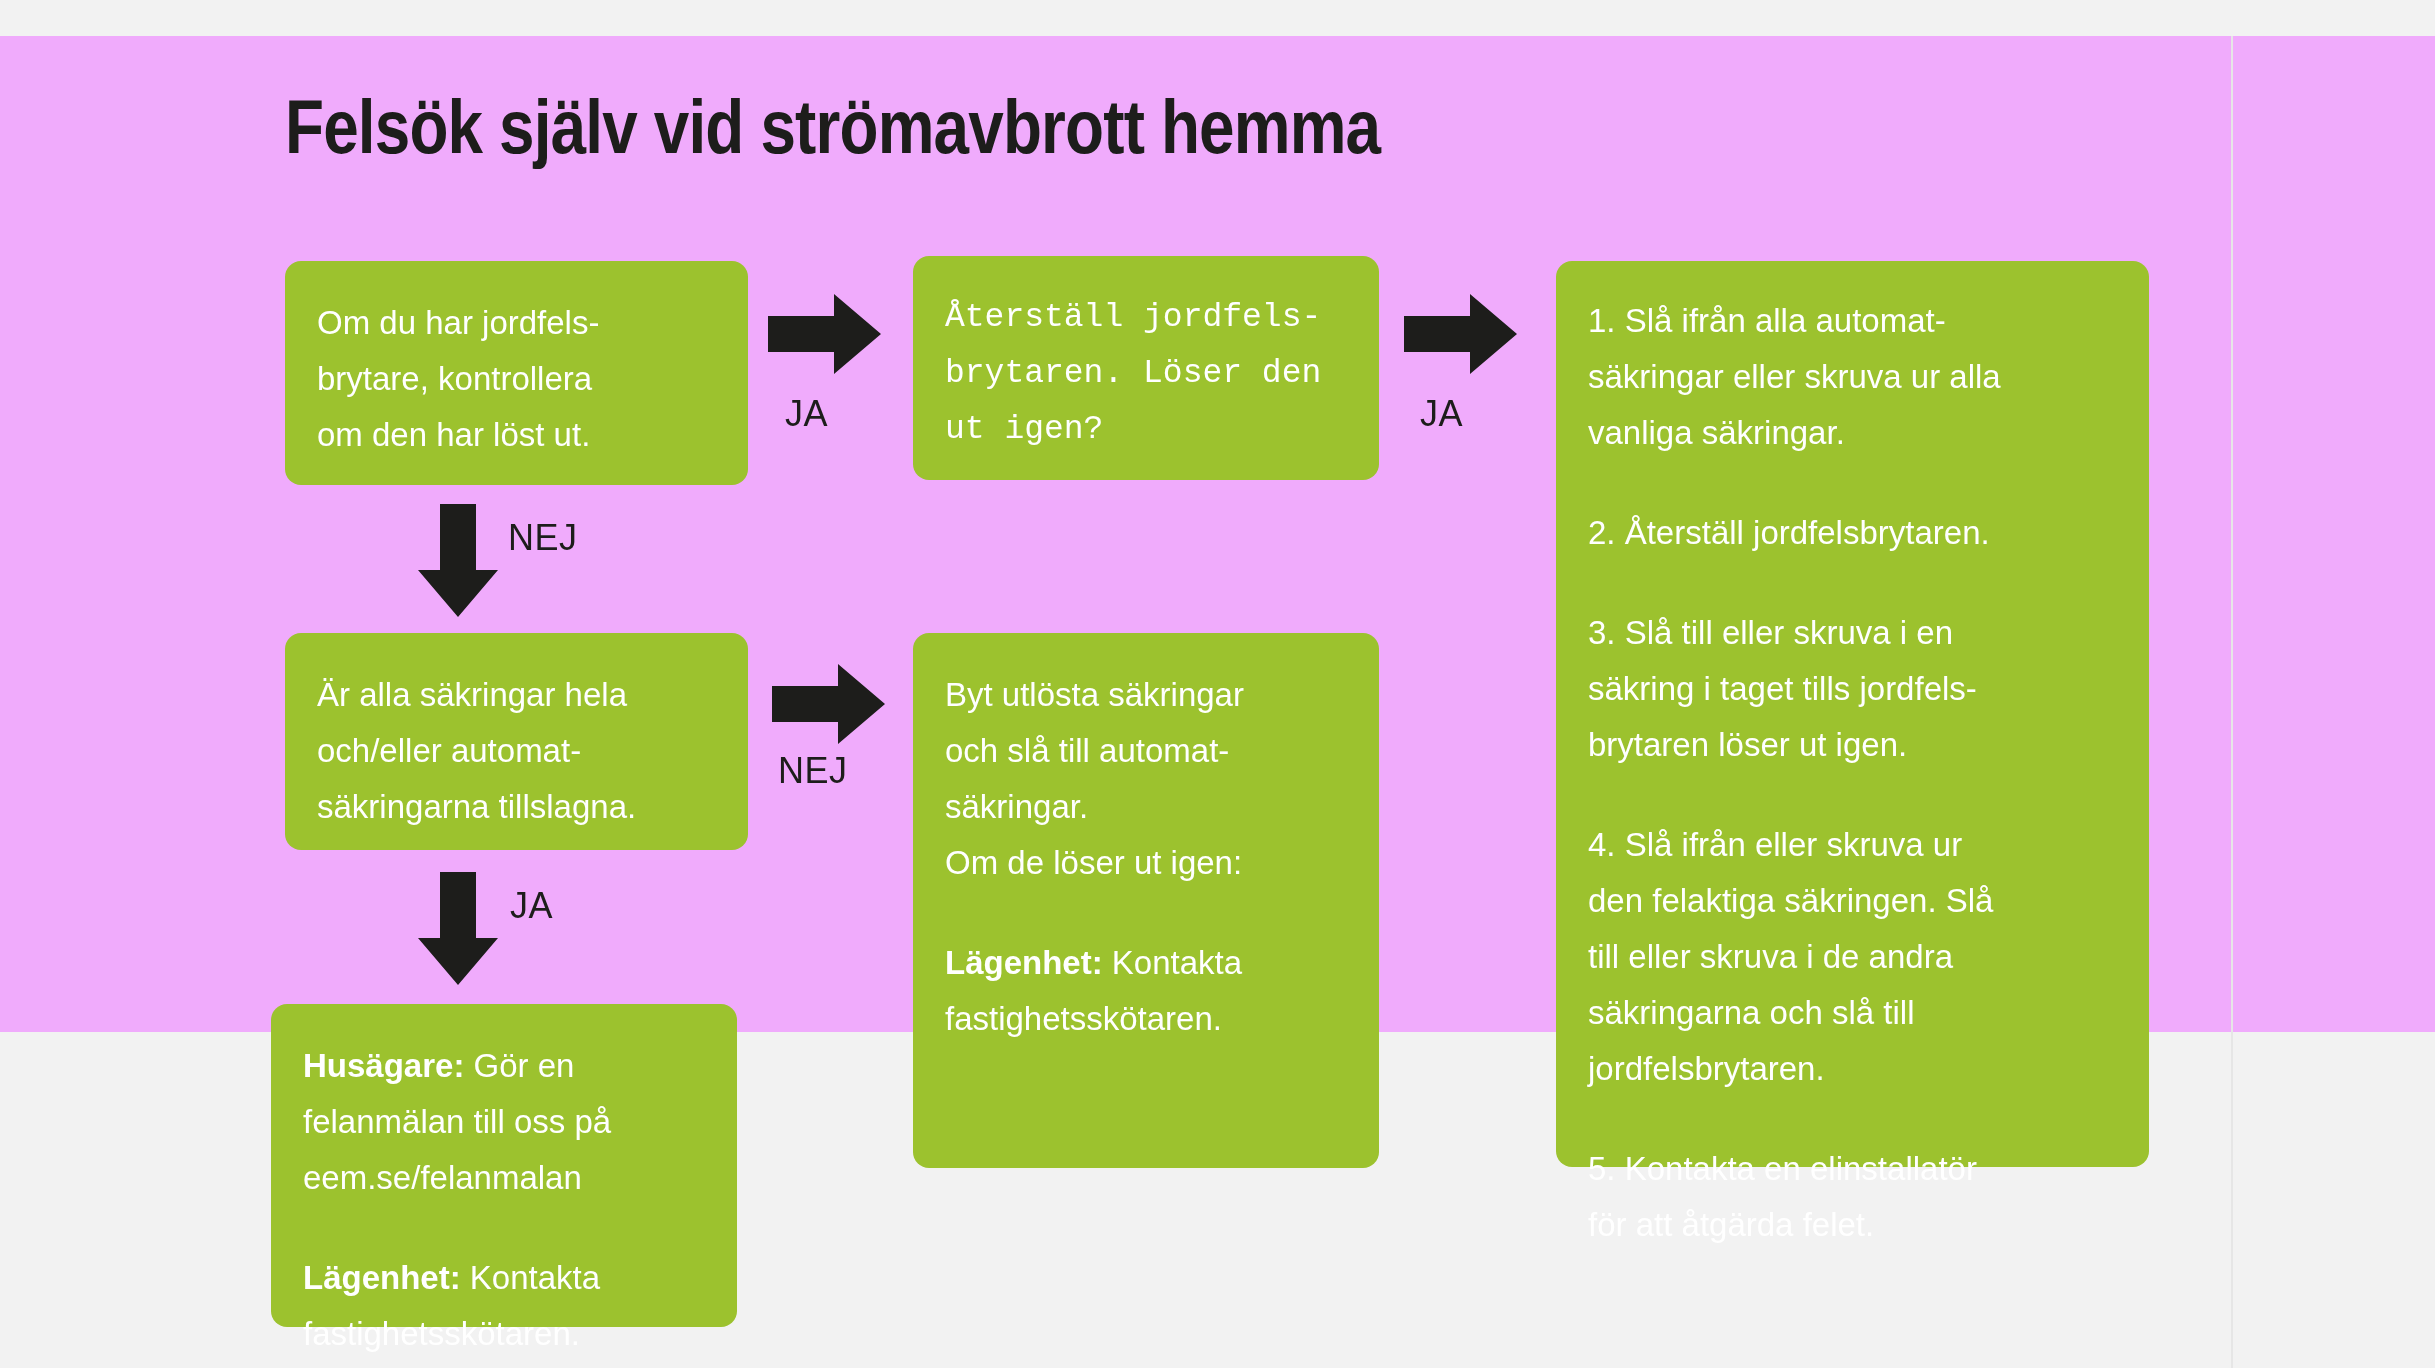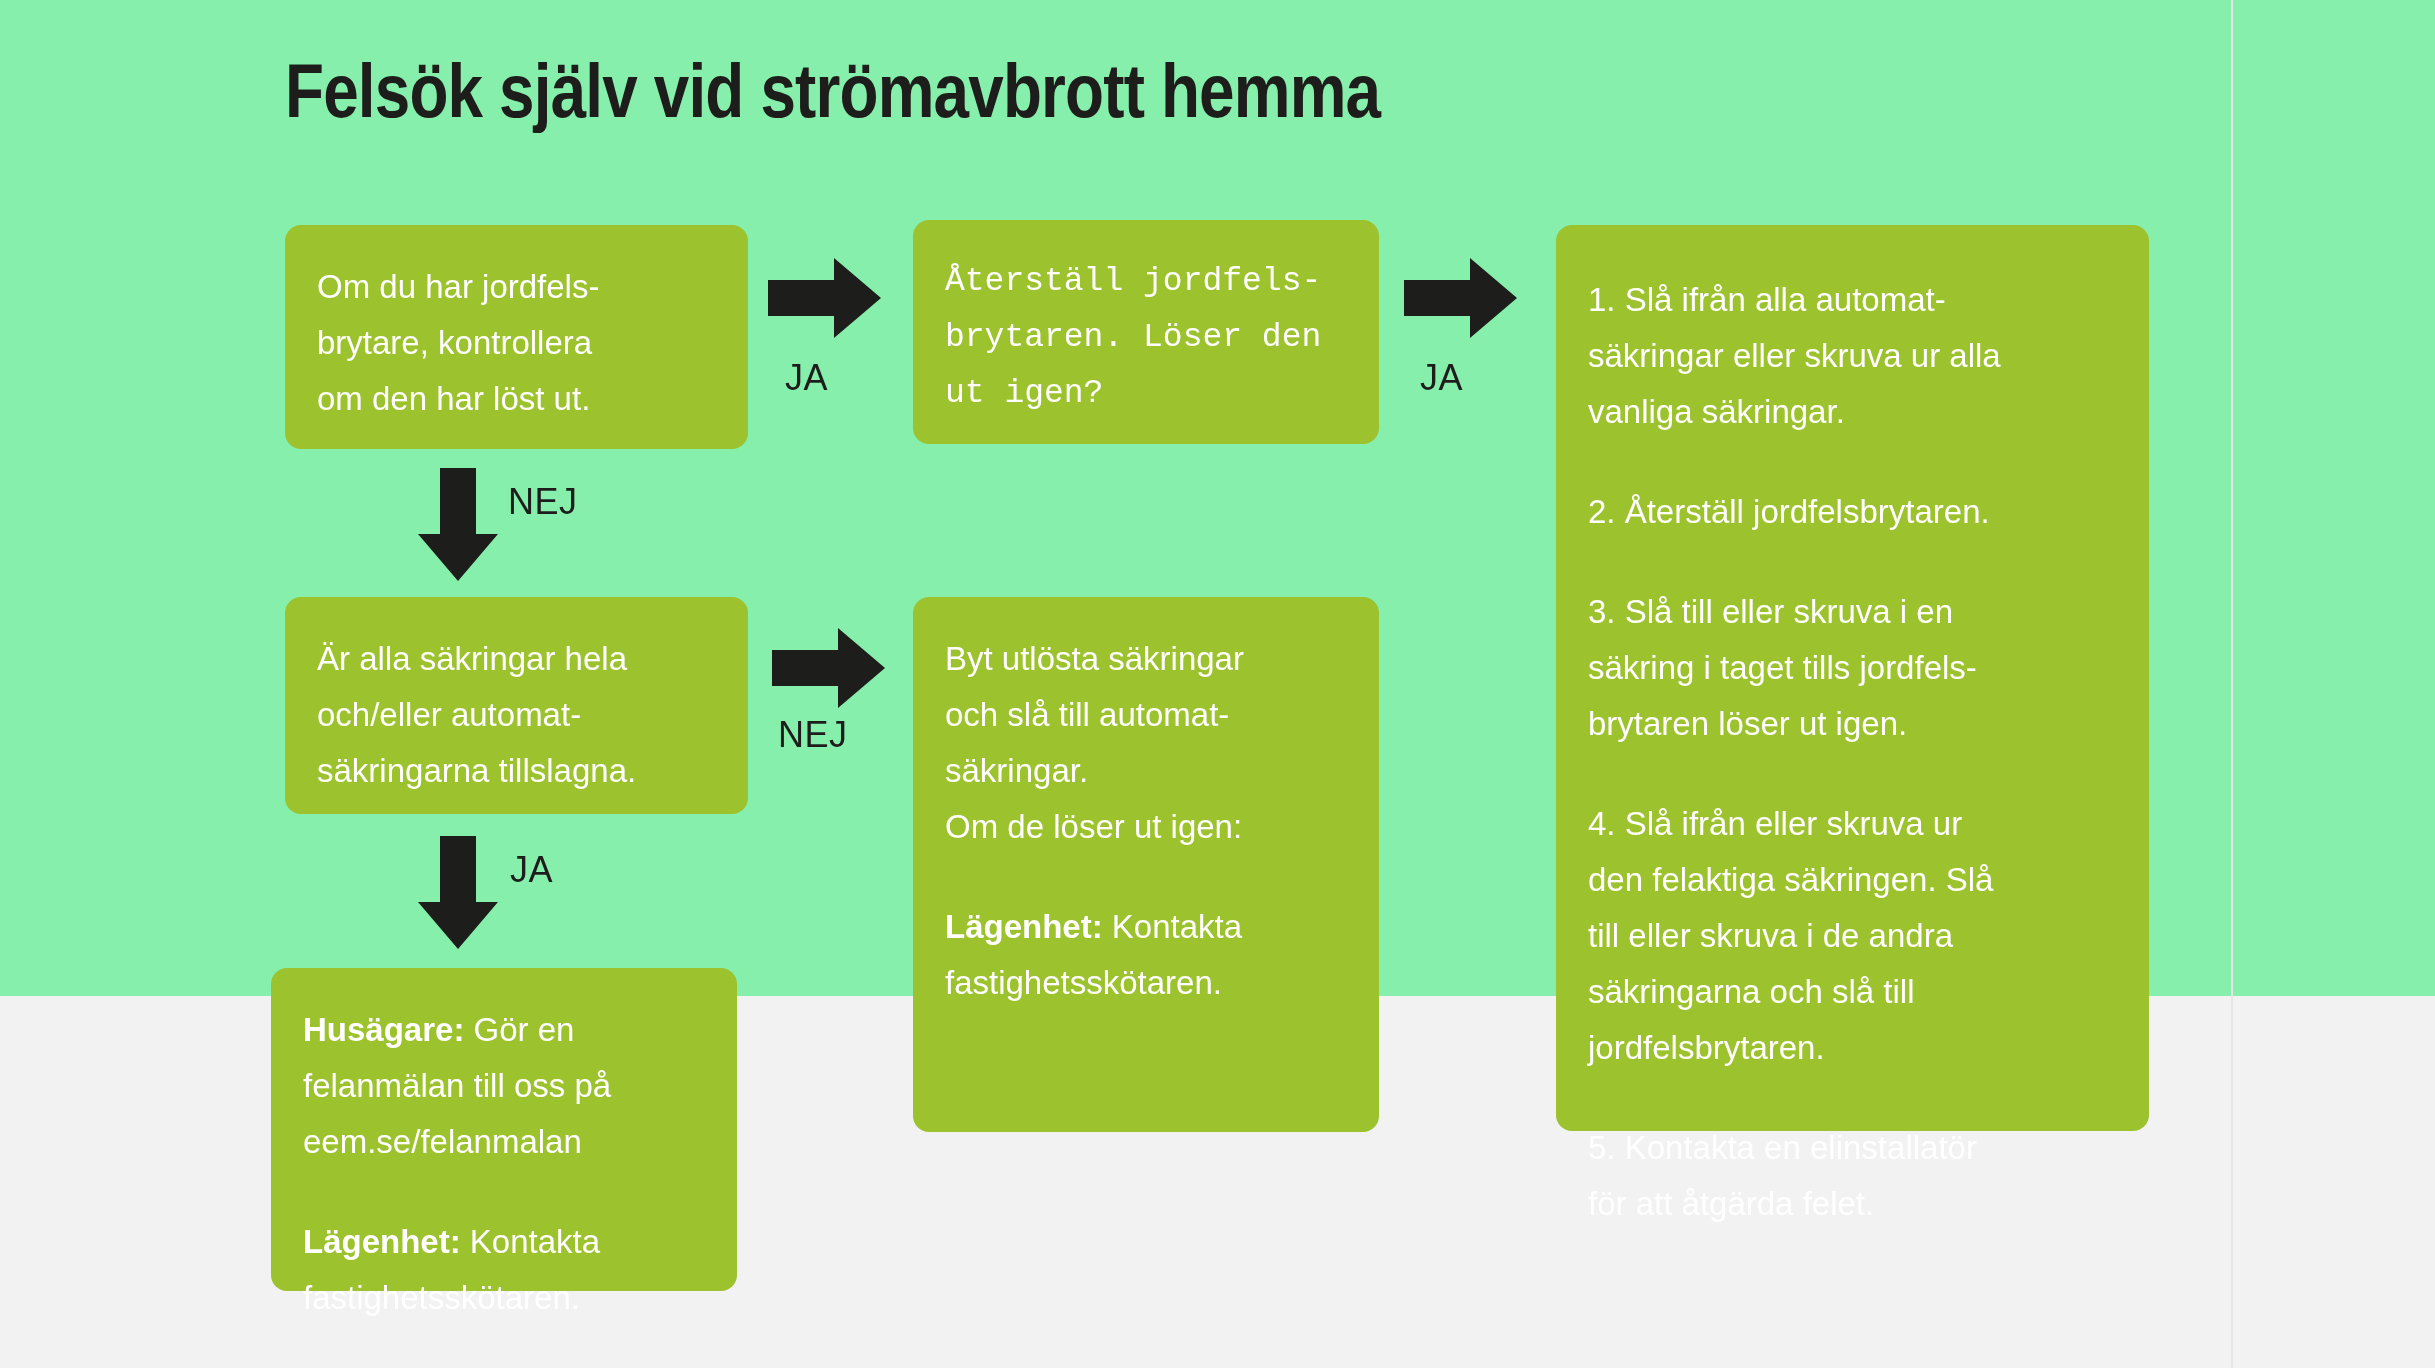--- a/index.html
+++ b/index.html
@@ -12,21 +12,22 @@
     background: #f2f2f2;
     font-family: "DejaVu Sans", sans-serif;
     overflow: hidden;
     position: relative;
   }
 
   #canvas {
     position: relative;
     width: 2435px;
     height: 996px;
-    background: #86efac;
+    background: #f0abfc;
+    margin-top: 36px;
   }
 
   
   .page-divider {
     position: absolute;
     top: 0;
     left: 2231px;
     width: 2px;
     height: 1368px;
     background: #e6e6e6;
@@ -66,21 +67,21 @@
     margin-top: 44px;
   }
   .box b {
     font-weight: bold;
   }
 
   
   #box-jordfelsbrytare  { left: 285px;  top: 225px;  width: 463px;  height: 224px; }
   #box-aterstall        { left: 913px;  top: 220px;  width: 466px;  height: 224px; font-family: Liberation Mono, monospace; }
   #box-steps            { left: 1556px; top: 225px;  width: 593px;  height: 906px;
-                          padding-top: 47px; }
+                          padding-top: 32px; }
   #box-sakringar-hela   { left: 285px;  top: 597px;  width: 463px;  height: 217px; }
   #box-byt-utlosta      { left: 913px;  top: 597px;  width: 466px;  height: 535px; }
   #box-husagare-bottom  { left: 271px;  top: 968px;  width: 466px;  height: 323px; }
 
   
   .arrow {
     position: absolute;
   }
   .arrow svg { display: block; }
 

